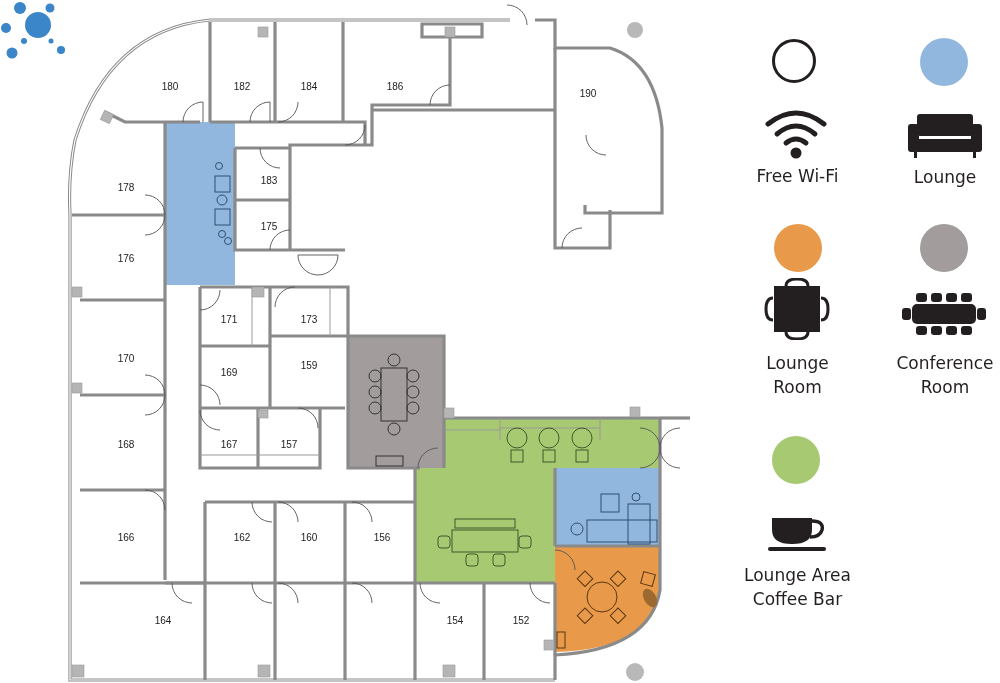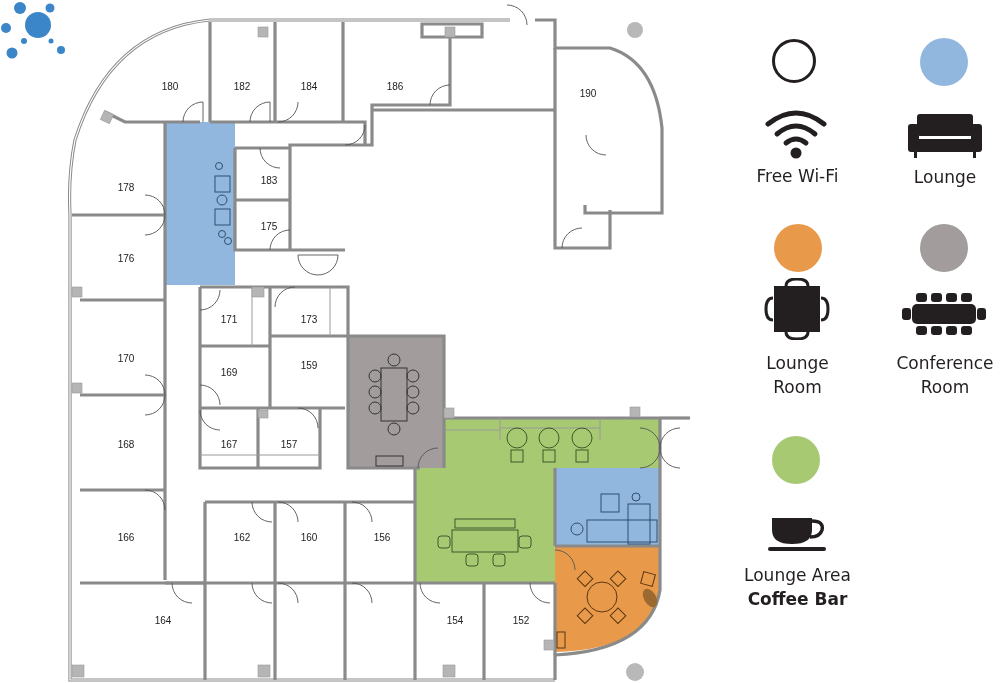--- a/index.html
+++ b/index.html
@@ -287,14 +287,14 @@
   <div class="legend-label" style="left:885px;top:351px;width:120px;">Conference</div>
   <div class="legend-label" style="left:885px;top:375px;width:120px;">Room</div>
 
   <div class="legend-dot" style="left:772px;top:436px;background:#a6c972;"></div>
   <svg class="legend-icon" style="left:768px;top:516px" width="60" height="38" viewBox="0 0 60 38">
     <path d="M4 2 L44 2 L44 14 Q44 28 24 28 Q4 28 4 14 Z" fill="#231f20"></path>
     <path d="M44 5 Q56 5 54 14 Q52 21 42 21" fill="none" stroke="#231f20" stroke-width="3.5"></path>
     <rect x="0" y="31" width="58" height="4" rx="2" fill="#231f20"></rect>
   </svg>
   <div class="legend-label" style="left:735px;top:563px;width:125px;">Lounge Area</div>
-  <div class="legend-label" style="left:735px;top:587px;width:125px;font-weight:bold;">Coffee Bar</div>
+  <div class="legend-label" style="left:735px;top:587px;width:125px;">Coffee Bar</div>
 </div>
 
 </body></html>

